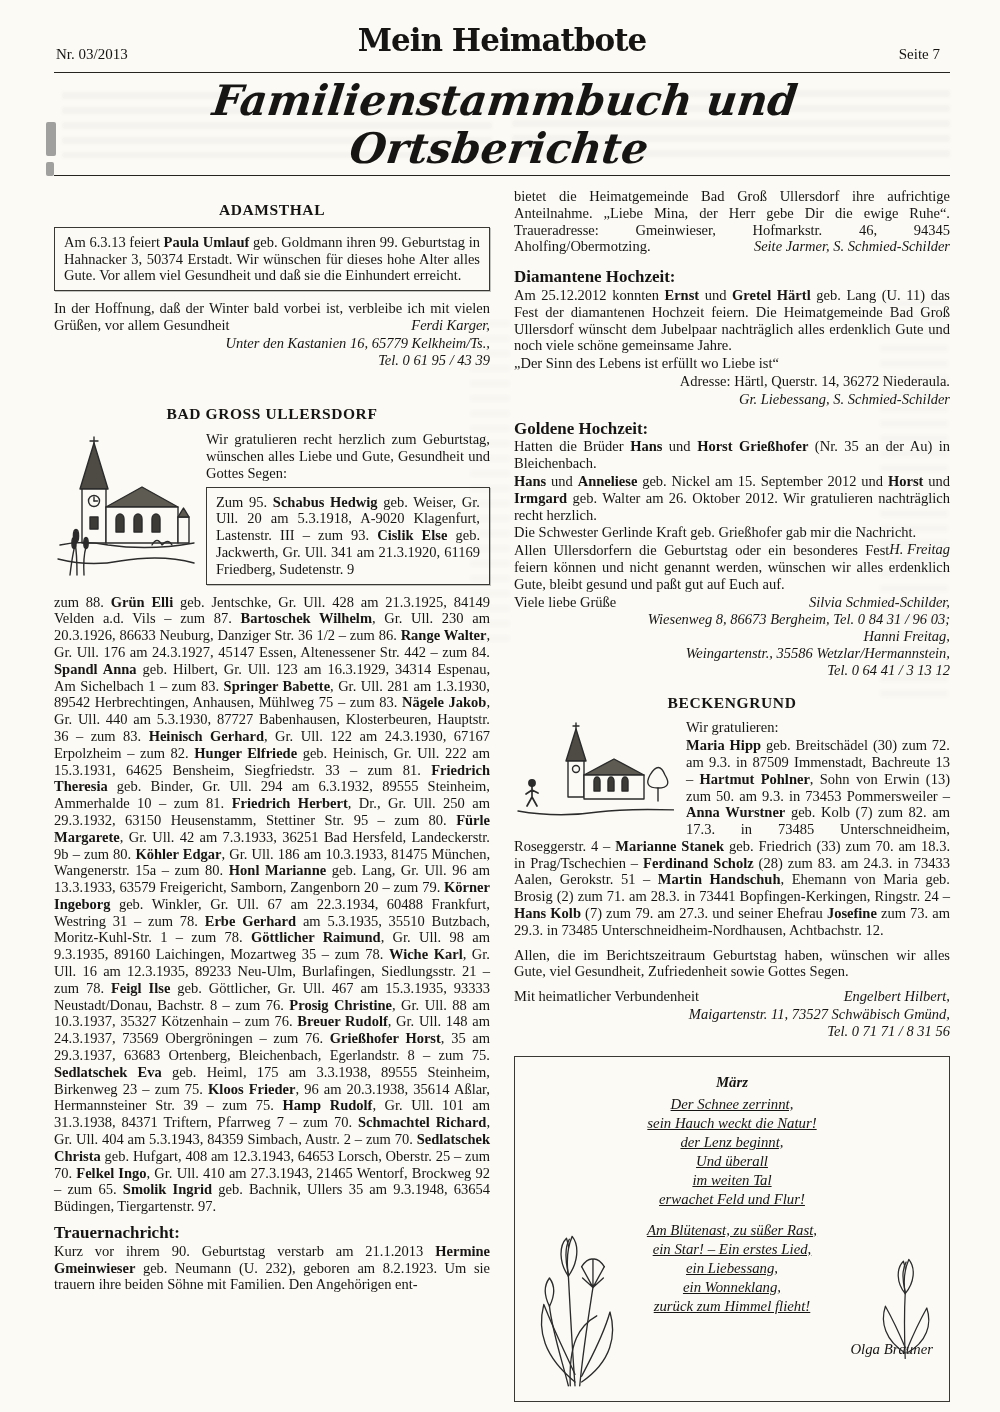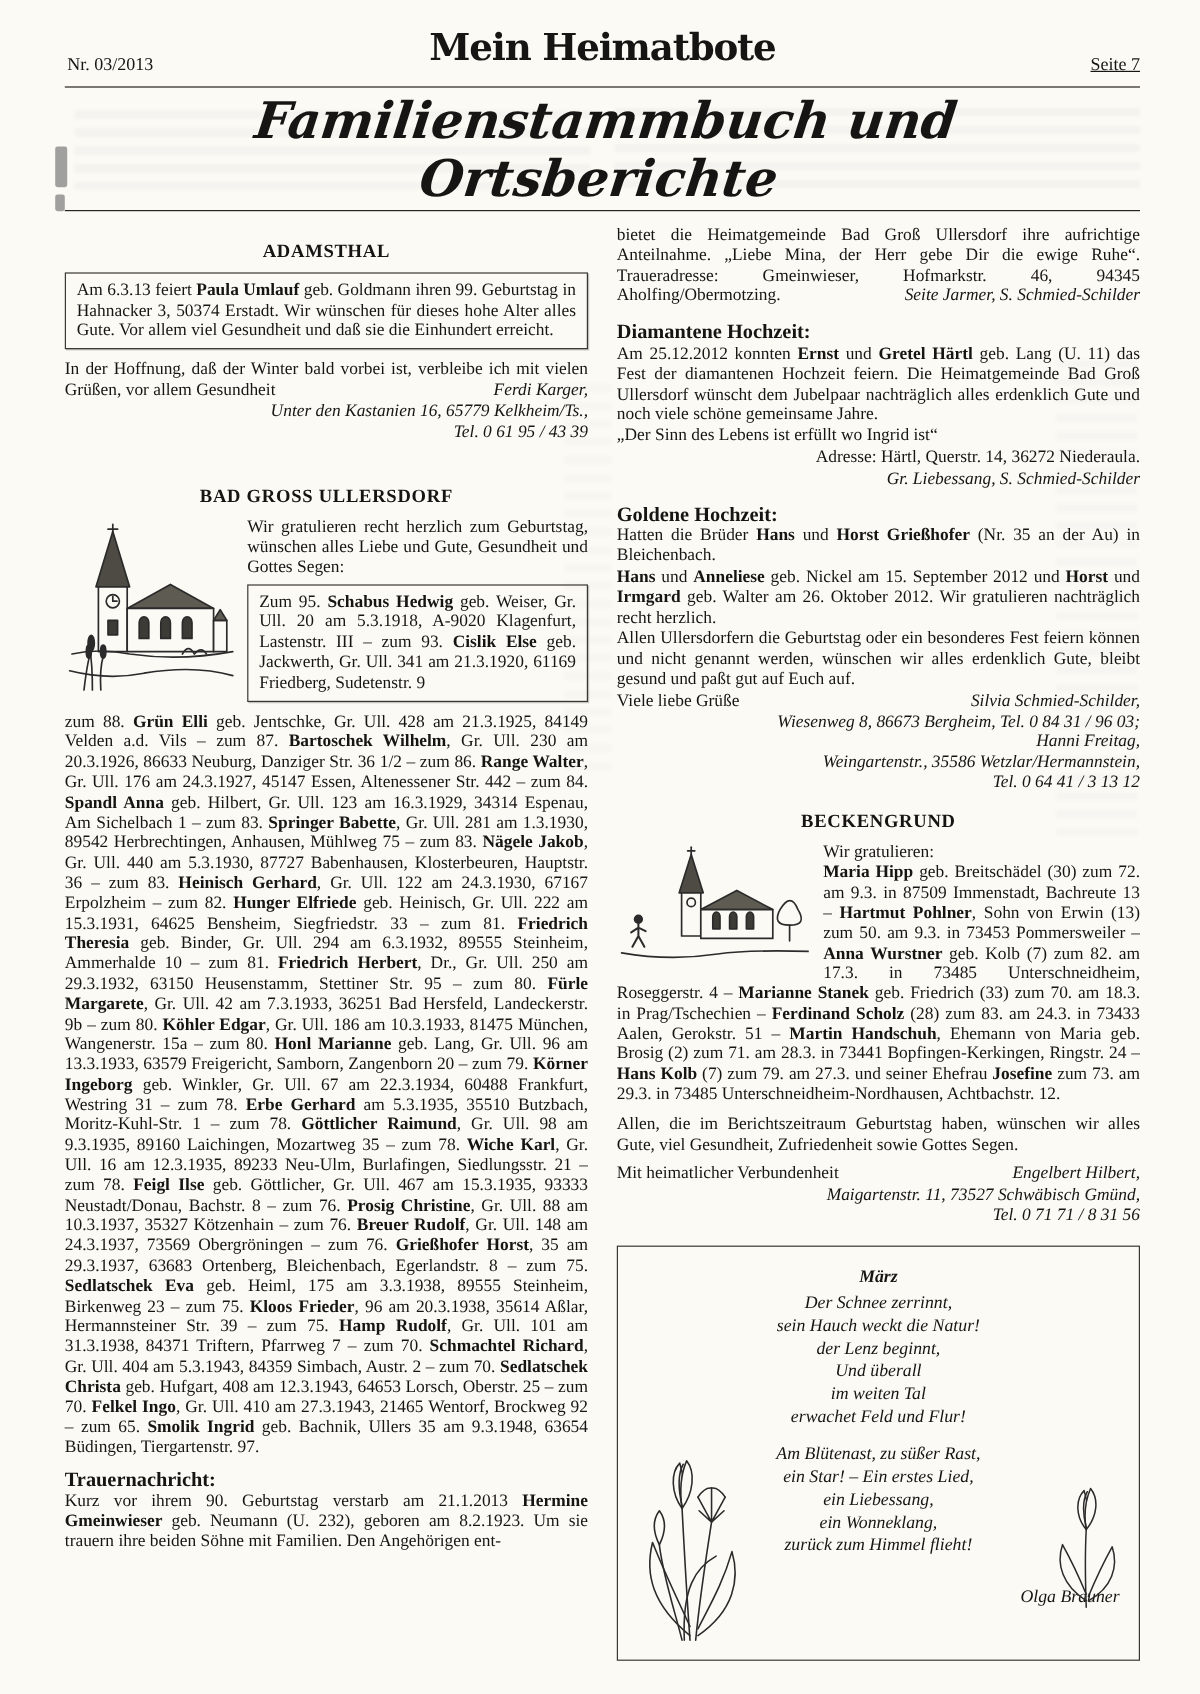--- a/index.html
+++ b/index.html
@@ -9,21 +9,21 @@
     font-family:"Liberation Serif", serif; font-size:14.5px; line-height:16.8px;
     box-sizing:border-box; padding:34px 50px 28px 54px;
   }
   
   .ghost { position:absolute; opacity:.55; filter:blur(1.4px); pointer-events:none;
     background:repeating-linear-gradient(180deg, rgba(70,70,70,.07) 0 7px, rgba(0,0,0,0) 7px 15px); }
   .smudge { position:absolute; background:#555; opacity:.55; border-radius:2px; pointer-events:none; }
 
   .hdr { position:relative; height:38px; }
   .hdr .issue { position:absolute; left:2px; top:12px; font-size:15px; }
-  .hdr .pageno { position:absolute; right:0; top:12px; font-size:15px;text-decoration:underline; }
+  .hdr .pageno { position:absolute; right:10px; top:12px; font-size:15px; }
   .masthead {
     position:absolute; left:50%; top:-2px; transform:translateX(-50%);
     font-family:"DejaVu Serif", serif; font-weight:bold; font-size:31px; letter-spacing:-1px;
     white-space:nowrap;
   }
   .rule { border:0; border-top:1.7px solid #26241f; margin:0; }
   .script-title {
     margin:4px 0 2px; text-align:center;
     font-family:"DejaVu Serif", serif; font-style:italic; font-weight:bold;
     font-size:42px; line-height:48px; transform:skewX(-7deg);
@@ -45,21 +45,21 @@
   .sig-row { display:flex; justify-content:space-between; margin:0 0 1px; }
   .sig-row .right { font-style:italic; text-align:right; }
 
   .church-float { float:left; margin:2px 10px 4px 0; }
   .box-indent { margin-left:152px; }
 
   .poem-box { position:relative; border:1.4px solid #3a3833; margin-top:16px;
     height:346px; box-sizing:border-box; padding:16px 18px 8px;
     font-style:italic; text-align:center; font-size:14.8px; line-height:19px; }
   .poem-title { font-weight:bold; margin-bottom:3px; }
-  .poem-line { margin:0; }
+  .poem-line { margin:0;text-decoration:underline; }
   .poem-gap { height:12px; }
   .poem-author { position:absolute; right:16px; bottom:42px; font-style:italic; }
   .flower-left { position:absolute; left:8px; bottom:6px; }
   .flower-right { position:absolute; right:6px; bottom:34px; }
 
   svg .lw { stroke:#2b2b2b; fill:none; stroke-width:1.4; stroke-linejoin:round; stroke-linecap:round; }
 </style>
 </head>
 <body>
 
@@ -147,29 +147,33 @@
     <div class="col">
 
       <p class="para tight">
         <span>bietet die Heimatgemeinde Bad Groß Ullersdorf ihre aufrichtige Anteilnahme. „Liebe Mina, der Herr gebe Dir die ewige Ruhe“. Traueradresse: Gmeinwieser, Hofmarkstr. 46, 94345 Aholfing/Obermotzing.</span>
         <span class="sig-inline">Seite Jarmer, S. Schmied-Schilder</span>
       </p>
 
       <section style="margin-top:14px;">
         <h3 class="sub-head">Diamantene Hochzeit:</h3>
         <p class="para tight"><span>Am 25.12.2012 konnten </span><span class="b">Ernst</span><span> und </span><span class="b">Gretel Härtl</span><span> geb. Lang (U. 11) das Fest der diamantenen Hochzeit feiern. Die Heimatgemeinde Bad Groß Ullersdorf wünscht dem Jubelpaar nachträglich alles erdenklich Gute und noch viele schöne gemeinsame Jahre.</span></p>
-        <p class="para tight" style="text-align:left;">„Der Sinn des Lebens ist erfüllt wo Ingrid ist“</p>
+        <p class="para tight" style="text-align:left;">„Der Sinn des Lebens ist erfüllt wo Liebe ist“</p>
         <p class="para tight" style="text-align:right;">Adresse: Härtl, Querstr. 14, 36272 Niederaula.</p>
         <p class="sig-line">Gr. Liebessang, S. Schmied-Schilder</p>
       </section>
 
       <section style="margin-top:13px;">
         <h3 class="sub-head">Goldene Hochzeit:</h3>
         <p class="para tight"><span>Hatten die Brüder </span><span class="b">Hans</span><span> und </span><span class="b">Horst Grießhofer</span><span> (Nr. 35 an der Au) in Bleichenbach.</span></p>
         <p class="para tight"><span class="b">Hans</span><span> und </span><span class="b">Anneliese</span><span> geb. Nickel am 15. September 2012 und </span><span class="b">Horst</span><span> und </span><span class="b">Irmgard</span><span> geb. Walter am 26. Oktober 2012. Wir gratulieren nachträglich recht herzlich.</span></p>
+        <p class="para tight">
+          <span>Die Schwester Gerlinde Kraft geb. Grießhofer gab mir die Nachricht.</span>
+          <span class="sig-inline">H. Freitag</span>
+        </p>
       </section>
 
       <section style="">
         <p class="para tight">Allen Ullersdorfern die Geburtstag oder ein besonderes Fest feiern können und nicht genannt werden, wünschen wir alles erdenklich Gute, bleibt gesund und paßt gut auf Euch auf.</p>
         <div class="sig-row">
           <span>Viele liebe Grüße</span>
           <span class="right">Silvia Schmied-Schilder,</span>
         </div>
         <p class="sig-line">Wiesenweg 8, 86673 Bergheim, Tel. 0 84 31 / 96 03;</p>
         <p class="sig-line">Hanni Freitag,</p>

